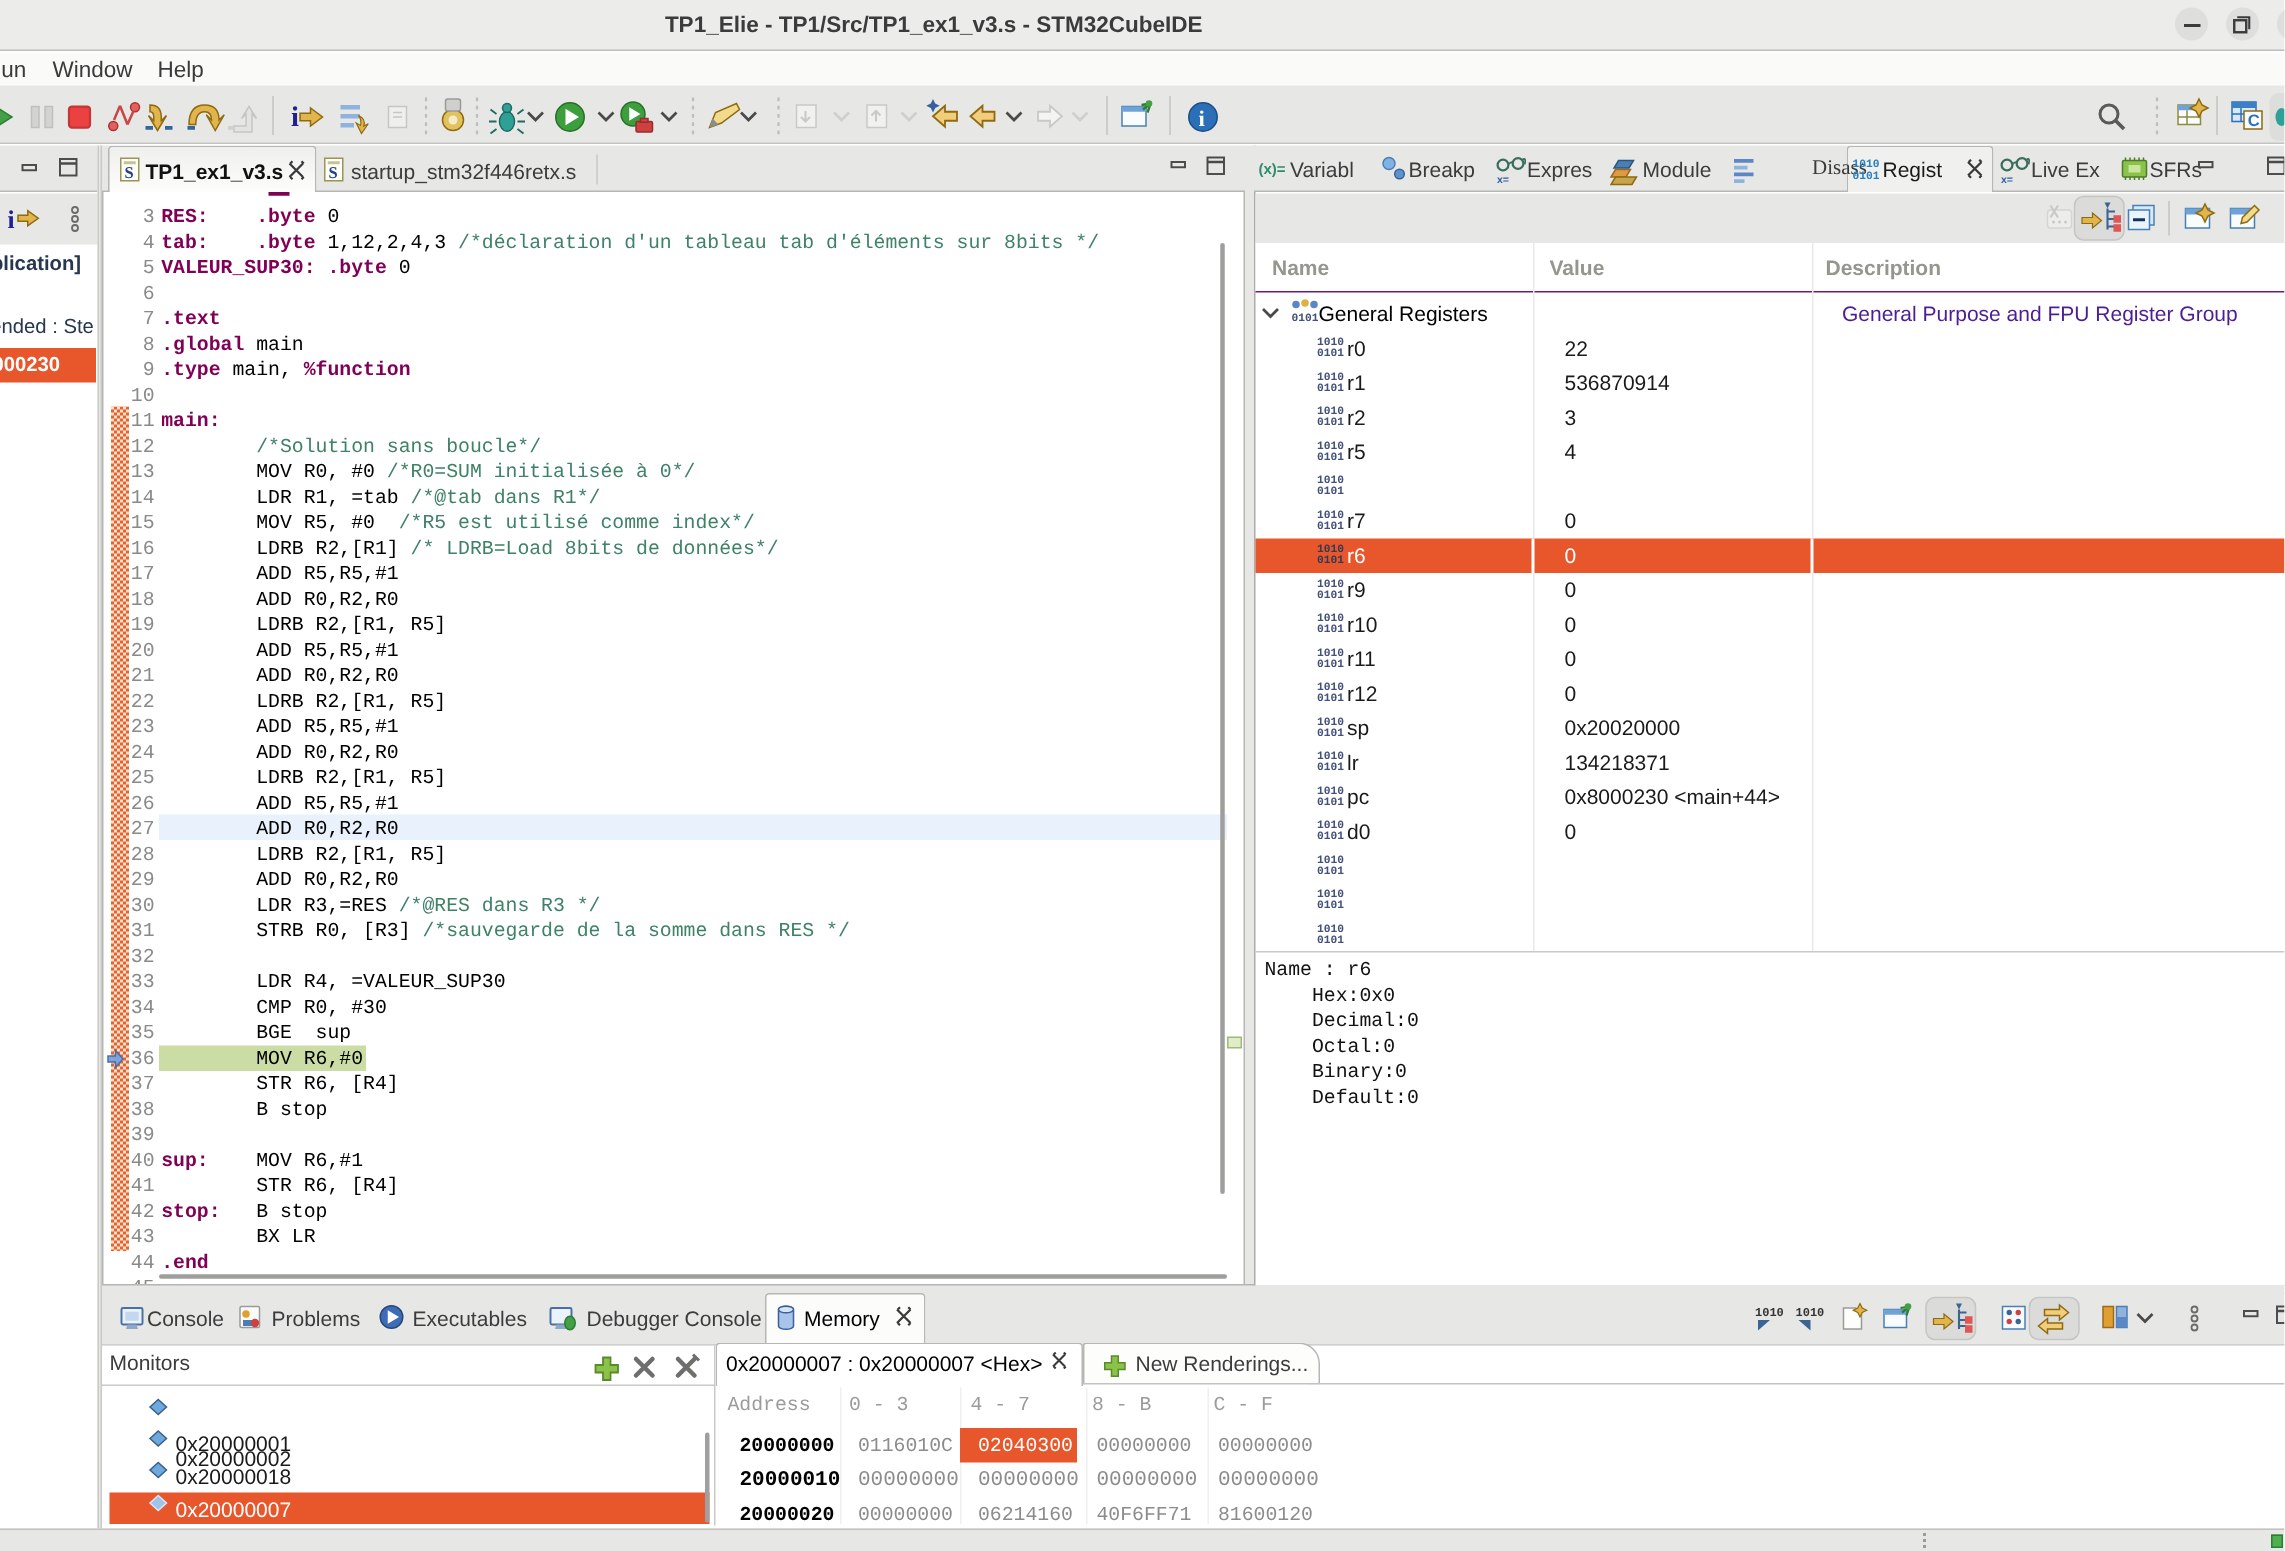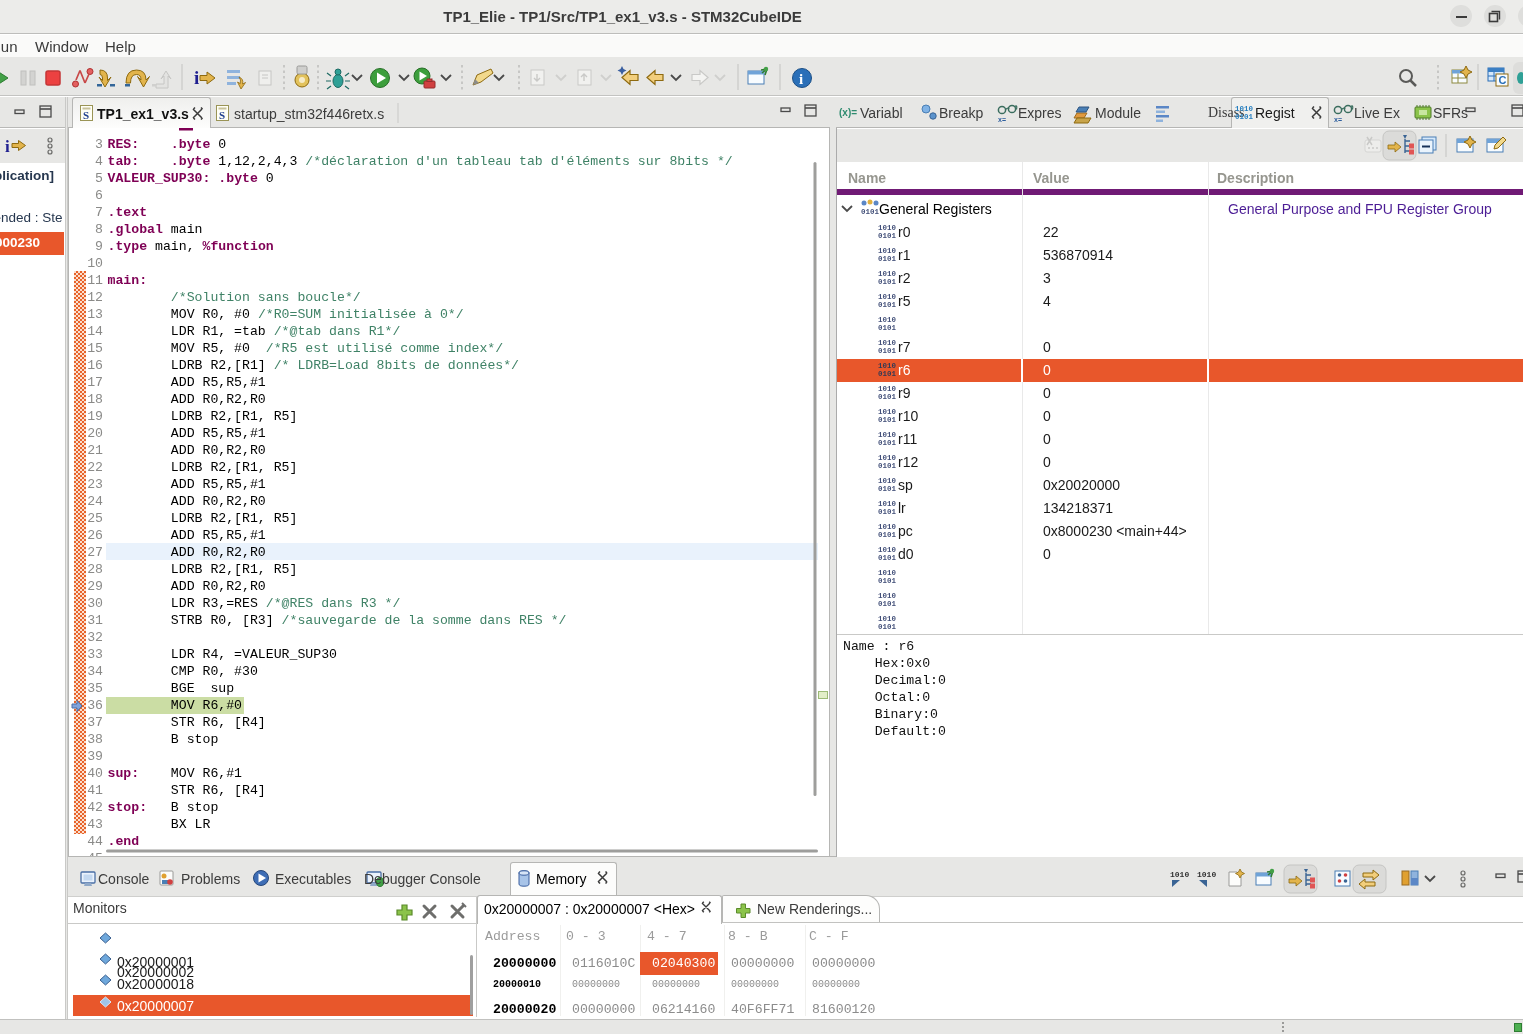--- a/index.html
+++ b/index.html
@@ -36,38 +36,38 @@
 #code { left:106px; top:134px; }
 pre { font-family:"Liberation Mono", monospace; font-size:13.2px; line-height:17px; }
 .lab { color:#7F0055; font-weight:bold; }
 .com { color:#3F8266; }
 
 #sash { left:830px; top:97px; width:6px; height:922px; background:#E7E7E5; }
 
 #rpanel { left:836px; top:97px; width:687px; height:760px; background:#fff; border-left:1px solid #ABABAB; }
 #rtabs { left:836px; top:97px; width:687px; height:31px; background:#E7E7E5; border-bottom:1px solid #B6B6B4; }
 #rtool { left:837px; top:129px; width:686px; height:33px; background:#E7E7E5; }
-.rhead { top:162px; height:33px; background:#fff; border-bottom:6px solid #701a75; color:#96968F; font-size:14px; }
+.rhead { top:162px; height:33px; background:#fff; border-bottom:1px solid #701a75; color:#96968F; font-size:14px; }
 .colsep { width:1px; background:#E9E9E9; }
 .rrow { position:relative; height:23px;padding-left:32px; }
 .rn { position:absolute; left:61px; top:4px; }
 .rv { position:absolute; left:206px; top:4px; }
 .rd { position:absolute; left:391px; top:4px; color:#4c1d95; }
 
 #bpanel { left:68px; top:862px; width:1455px; height:157px; background:#fff; border-top:1px solid #B6B6B4; }
 #btabs { left:68px; top:862px; width:1455px; height:35px; background:#E7E7E5; border-bottom:1px solid #CFCFCD; }
 
 #statusbar { left:0; top:1019px; width:1523px; height:15px; background:#E7E7E5; border-top:1px solid #C1C1BF; }
 .icon { position:absolute; }
 .btl { position:absolute; top:871px; font-size:14px; color:#3C3C3C; }
 .rtl { position:absolute; top:105px; font-size:14px; color:#3C3C3C; }
 .mrow { left:117px; width:300px; height:22px; font-size:14px; color:#1A1A1A; padding-top:3px; }
 .mhead { top:929px; font-size:13.2px; color:#9B9B9B; }
 .mr1 { top:956px; font-size:13.2px; color:#8C8C8C; }
-.mr2 { top:979px; font-size:10px; color:#8C8C8C; }
+.mr2 { top:979px; font-size:14px; color:#8C8C8C; }
 .mr3 { top:1002px; font-size:13.2px; color:#8C8C8C; }
 </style>
 </head>
 <body>
 
 <div class="abs" id="titlebar"></div>
 <div class="abs" id="title">TP1_Elie - TP1/Src/TP1_ex1_v3.s - STM32CubeIDE</div>
 <div class="abs winbtn" style="left:1450px;"></div>
 <div class="abs winbtn" style="left:1484px;"></div>
 <div class="abs winbtn" style="left:1518px;"></div>
@@ -635,21 +635,21 @@
 
   <path d="M673 7 l4.5 0 l0 4.5 l4.5 0 l0 4.5 l-4.5 0 l0 4.5 l-4.5 0 l0 -4.5 l-4.5 0 l0 -4.5 l4.5 0 z" fill="#8BC34A" stroke="#5A8A2A"></path>
 
   <path d="M634 6 l8 8 m0 -8 l-8 8 M634.5 6 l1.3 -1.3 m5.4 0 l1.3 1.3 m0 8 l-1.3 1.3 m-5.4 0 l-1.3 -1.3" stroke="#3A3A3A" stroke-width="1.4" fill="none"></path>
 </svg>
 <div class="abs" id="bcontent">
 
   <span class="btl" style="left:98px;">Console</span>
   <span class="btl" style="left:181px;">Problems</span>
   <span class="btl" style="left:275px;">Executables</span>
-  <span class="btl" style="left:364px;">Debugger Console</span>
+  <span class="btl" style="left:391px;">Debugger Console</span>
 
   <span class="btl" style="left:536px; color:#000;">Memory</span>
 
   <span class="abs" style="left:73px; top:900px; font-size:14px; color:#3B3B3B;">Monitors</span>
   <div class="abs" style="left:68px; top:923px; width:408px; height:1px; background:#C9C9C7;"></div>
   <div class="abs" style="left:476px; top:897px; width:1px; height:120px; background:#C9C9C7;"></div>
   <div class="abs mrow" style="top:929px;margin-top:32px;">0x20000002</div>
   <div class="abs mrow" style="top:951px;">0x20000001</div>
   <div class="abs mrow" style="top:973px;">0x20000018</div>
 

